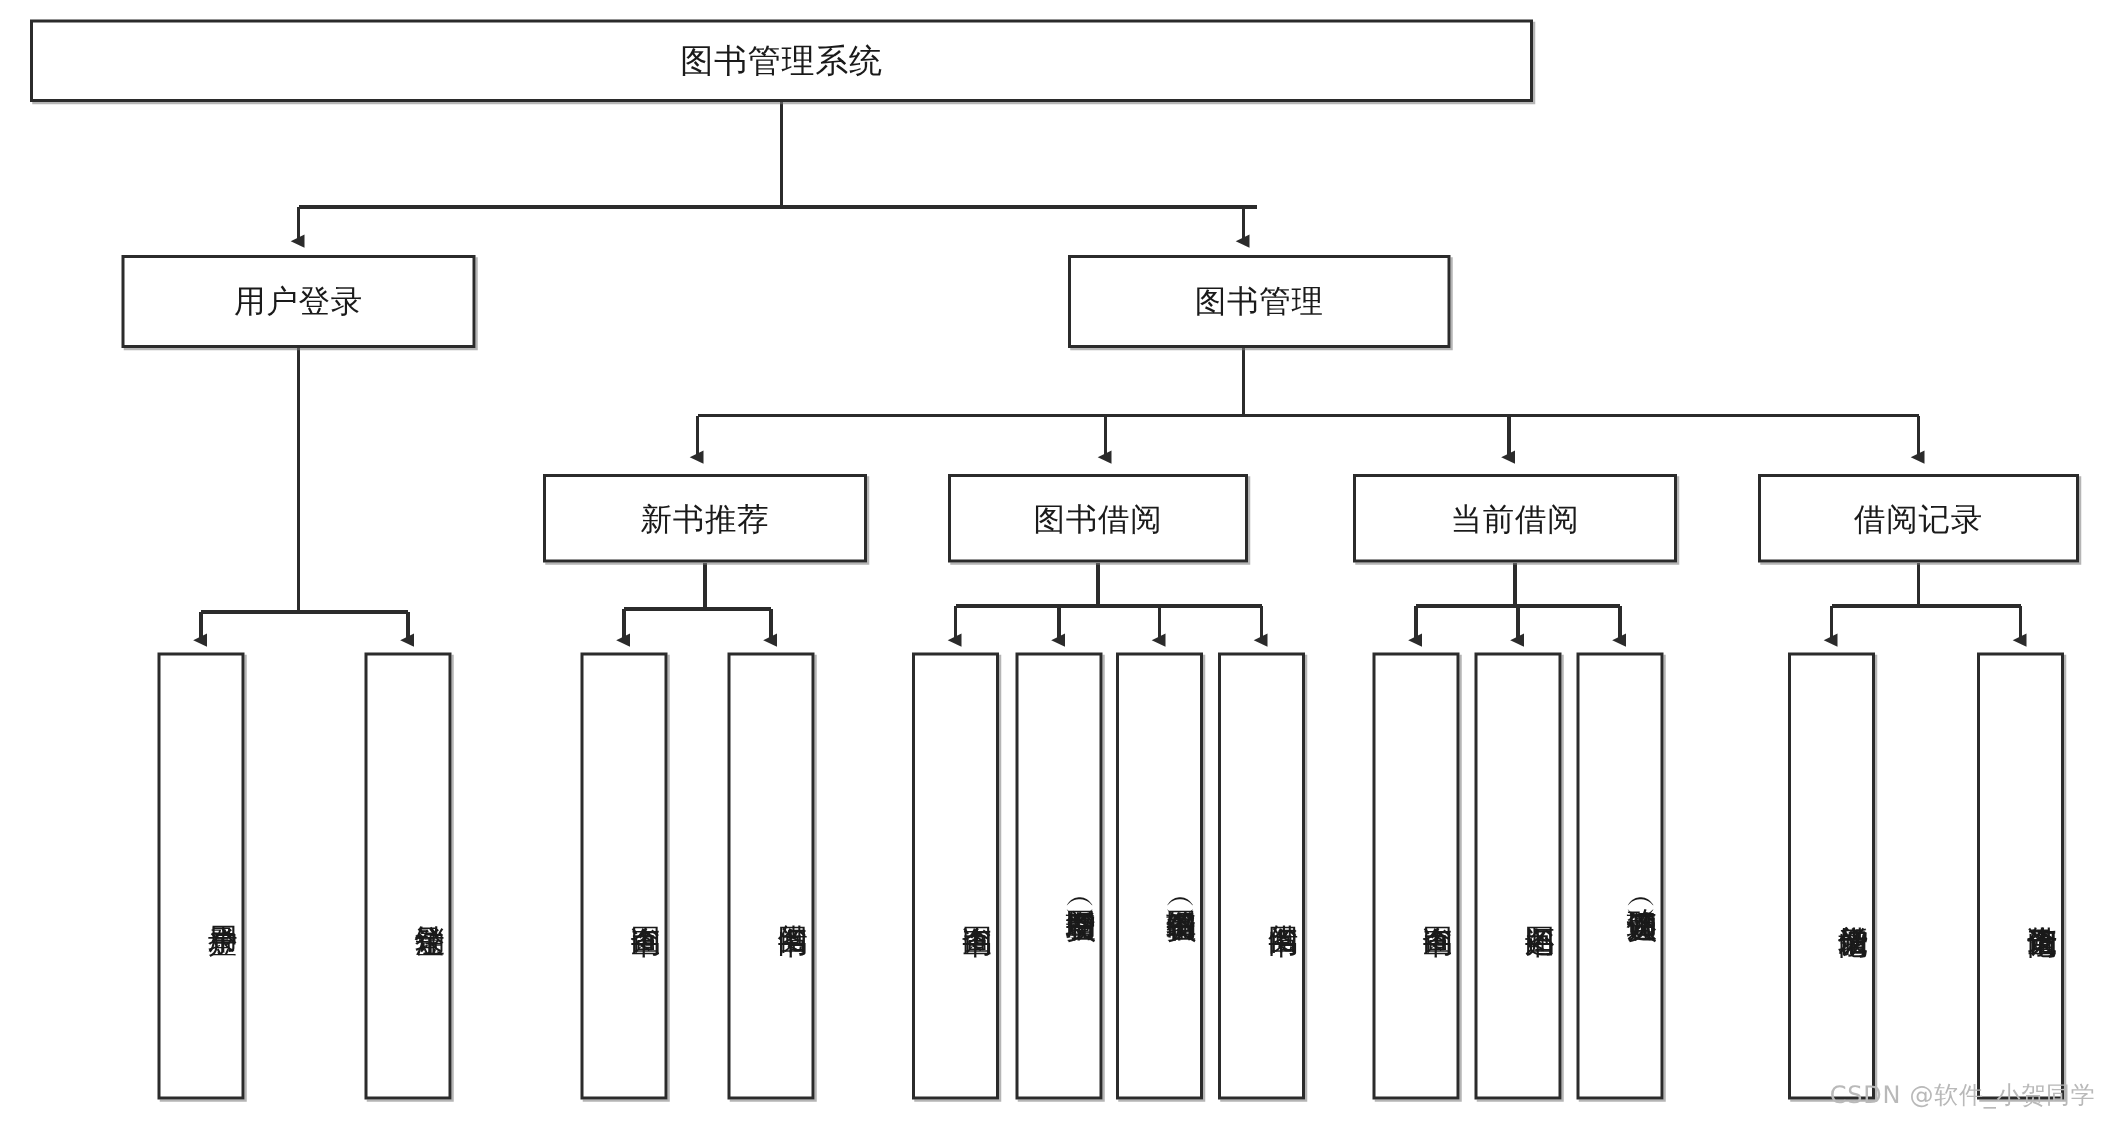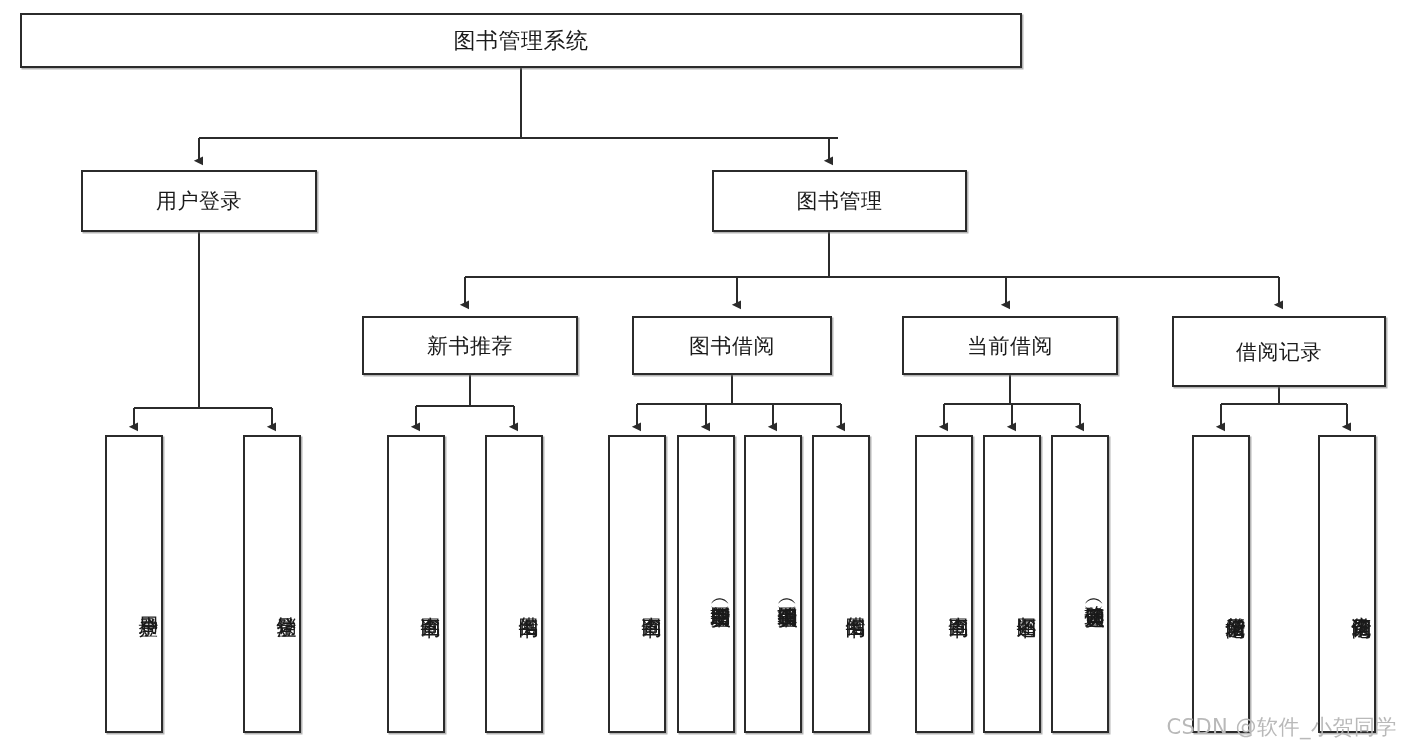--- a/index.html
+++ b/index.html
@@ -10,21 +10,21 @@
         border:2px solid #2b2b2b;box-shadow:1.5px 1.5px 0 rgba(120,120,120,.55);}
   .node .lbl{position:absolute;left:0;top:0;width:100%;height:100%;
              display:flex;align-items:center;justify-content:center;
              color:#1a1a1a;letter-spacing:.5px;}
   .h-node .lbl{font-size:21px;}
   .root .lbl{font-size:22px;}
   .v-node .lbl{writing-mode:vertical-rl;text-orientation:upright;
                align-items:flex-start;justify-content:center;
                padding-top:18px;line-height:1.24;font-size:20px;}
   .v-node.tall .lbl{padding-top:8px;}
-  #watermark{position:absolute;right:8px;bottom:6px;font-size:21px;color:#b9b9b9;
+  #watermark{position:absolute;right:8px;bottom:6px;font-size:16px;color:#b9b9b9;
              letter-spacing:.5px;white-space:nowrap;}
 </style>
 </head>
 <body>
 
 <div id="canvas">
 
   <svg id="wires" viewBox="0 0 1405 747" xmlns="http://www.w3.org/2000/svg">
     <defs>
       <marker id="arrow" markerWidth="10" markerHeight="10" refX="5.2" refY="4" orient="auto" markerUnits="userSpaceOnUse">
@@ -88,21 +88,21 @@
 
   <div class="node h-node" style="left:362px;top:316px;width:216px;height:59px;font-family:Liberation Serif, serif;">
     <span class="lbl">新书推荐</span>
   </div>
   <div class="node h-node" style="left:632px;top:316px;width:200px;height:59px;">
     <span class="lbl">图书借阅</span>
   </div>
   <div class="node h-node" style="left:902px;top:316px;width:216px;height:59px;">
     <span class="lbl">当前借阅</span>
   </div>
-  <div class="node h-node" style="left:1172px;top:316px;width:214px;height:71px;">
+  <div class="node h-node" style="left:1172px;top:316px;width:214px;height:59px;">
     <span class="lbl">借阅记录</span>
   </div>
 
   <div class="node v-node" style="left:105px;top:435px;width:58px;height:298px;">
     <span class="lbl">用户登录</span>
   </div>
   <div class="node v-node" style="left:243px;top:435px;width:58px;height:298px;">
     <span class="lbl">注销登录</span>
   </div>
   <div class="node v-node" style="left:387px;top:435px;width:58px;height:298px;">

